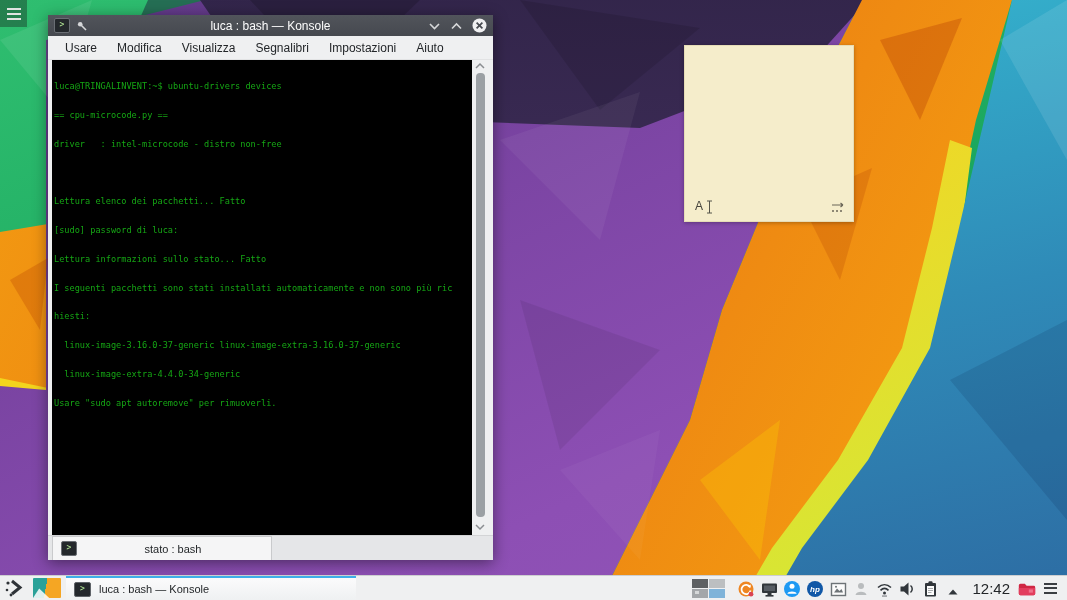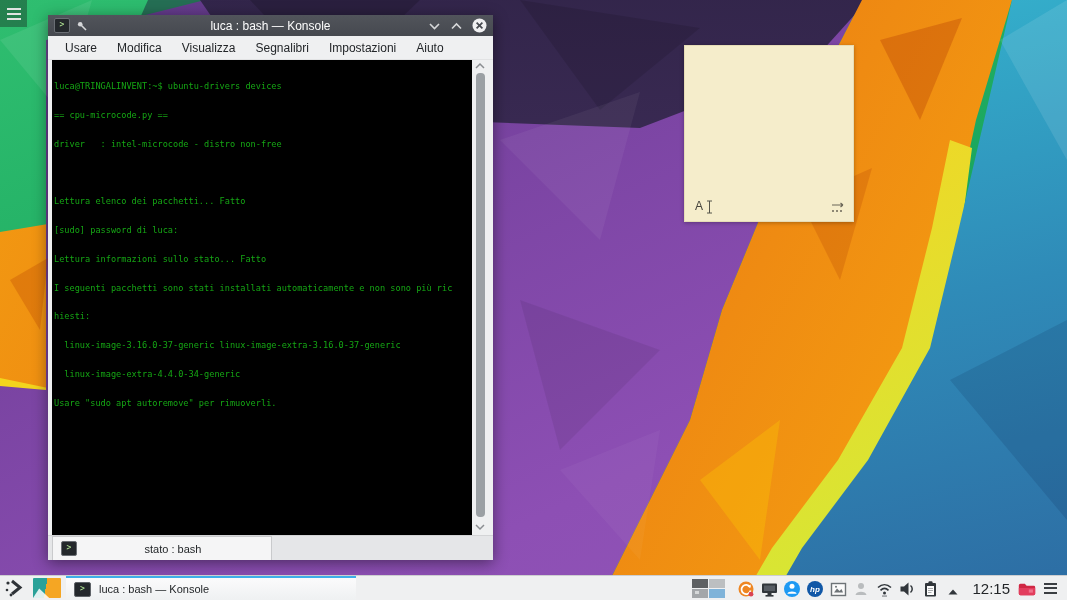--- a/index.html
+++ b/index.html
@@ -316,21 +316,21 @@
           <path d="M6 8.5 H11 M6 10.5 H11 M6 12.5 H9.5" stroke="#9da0a3" stroke-width="0.9"></path>
         </svg>
       </span>
 
       <span class="tray-icon">
         <svg width="14" height="12" viewBox="0 0 14 12">
           <path d="M2.5 8.5 L7 3.5 L11.5 8.5 Z" fill="#31363b"></path>
         </svg>
       </span>
 
-      <span class="clock">12:15</span>
+      <span class="clock">12:42</span>
 
       <span class="tray-icon redfolder">
         <svg width="22" height="18" viewBox="0 0 22 18">
           <path d="M2 5 Q2 3.2 3.8 3.2 H8.6 L10.6 5.4 H18.4 Q20 5.4 20 7 V14 Q20 15.8 18.2 15.8 H3.8 Q2 15.8 2 14 Z" fill="#cf2743"></path>
           <path d="M2 8 H20 V14 Q20 15.8 18.2 15.8 H3.8 Q2 15.8 2 14 Z" fill="#e23d5d"></path>
           <rect x="13" y="9.5" width="4.5" height="3.5" fill="#f0718b"></rect>
         </svg>
       </span>
 
       <span class="burger">

